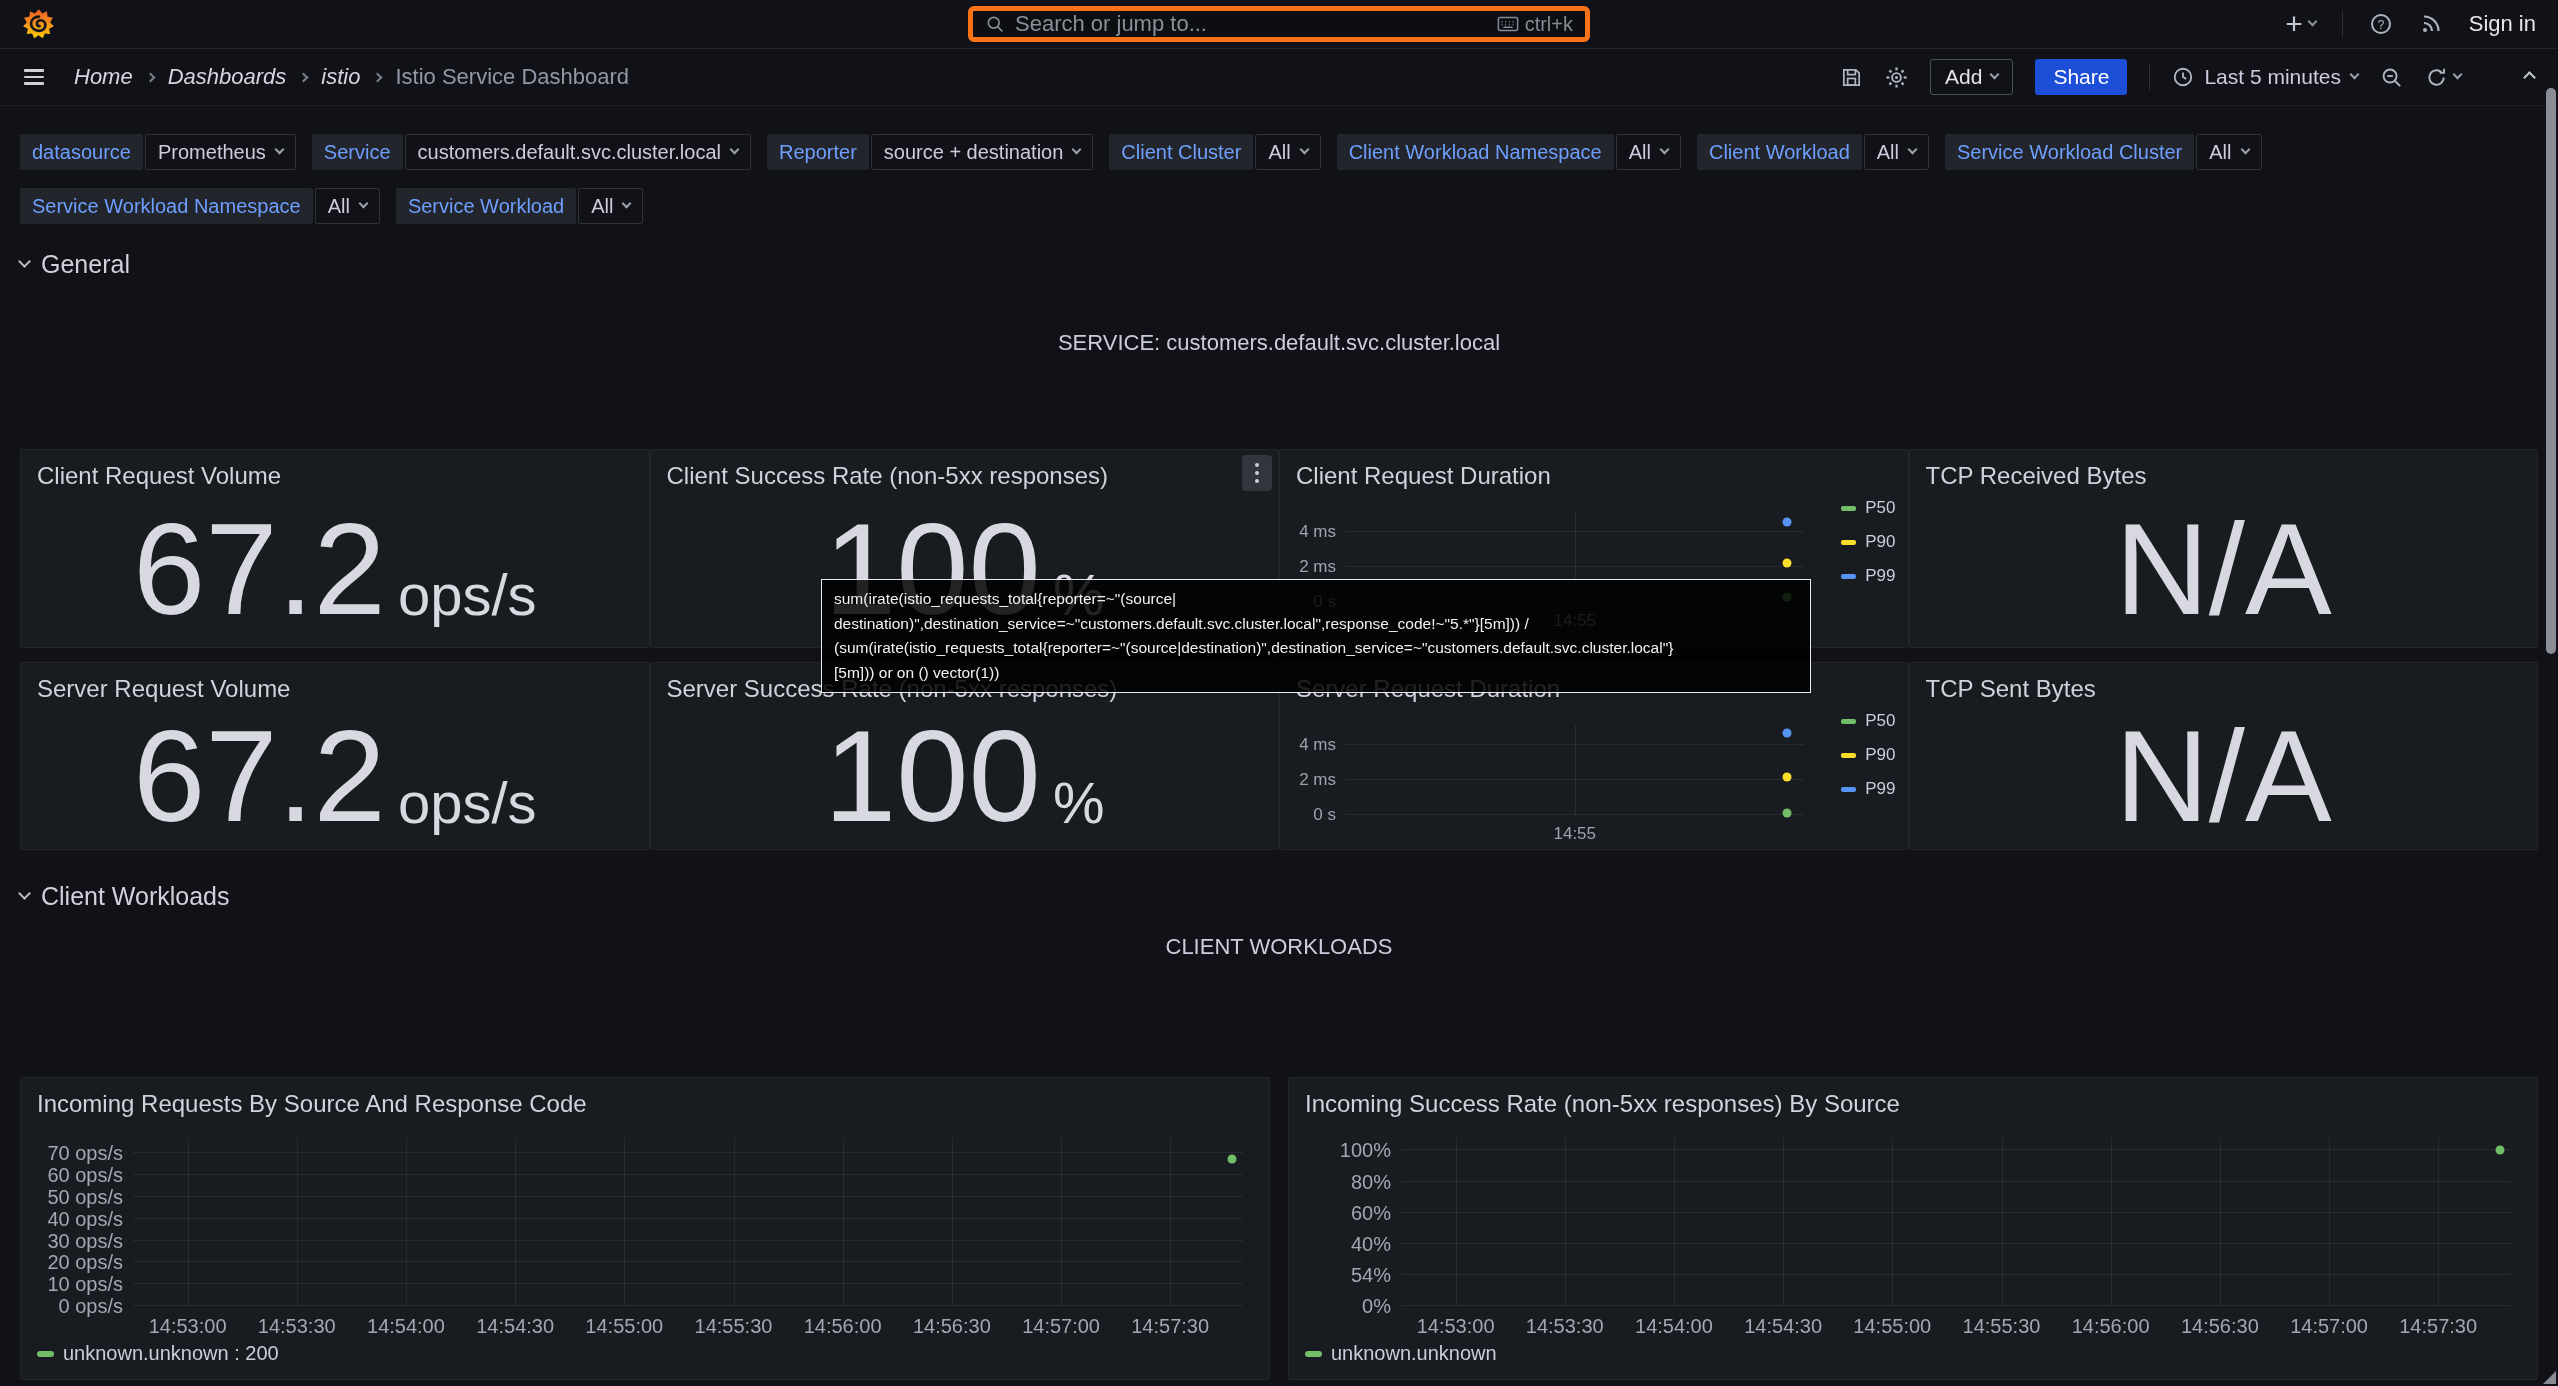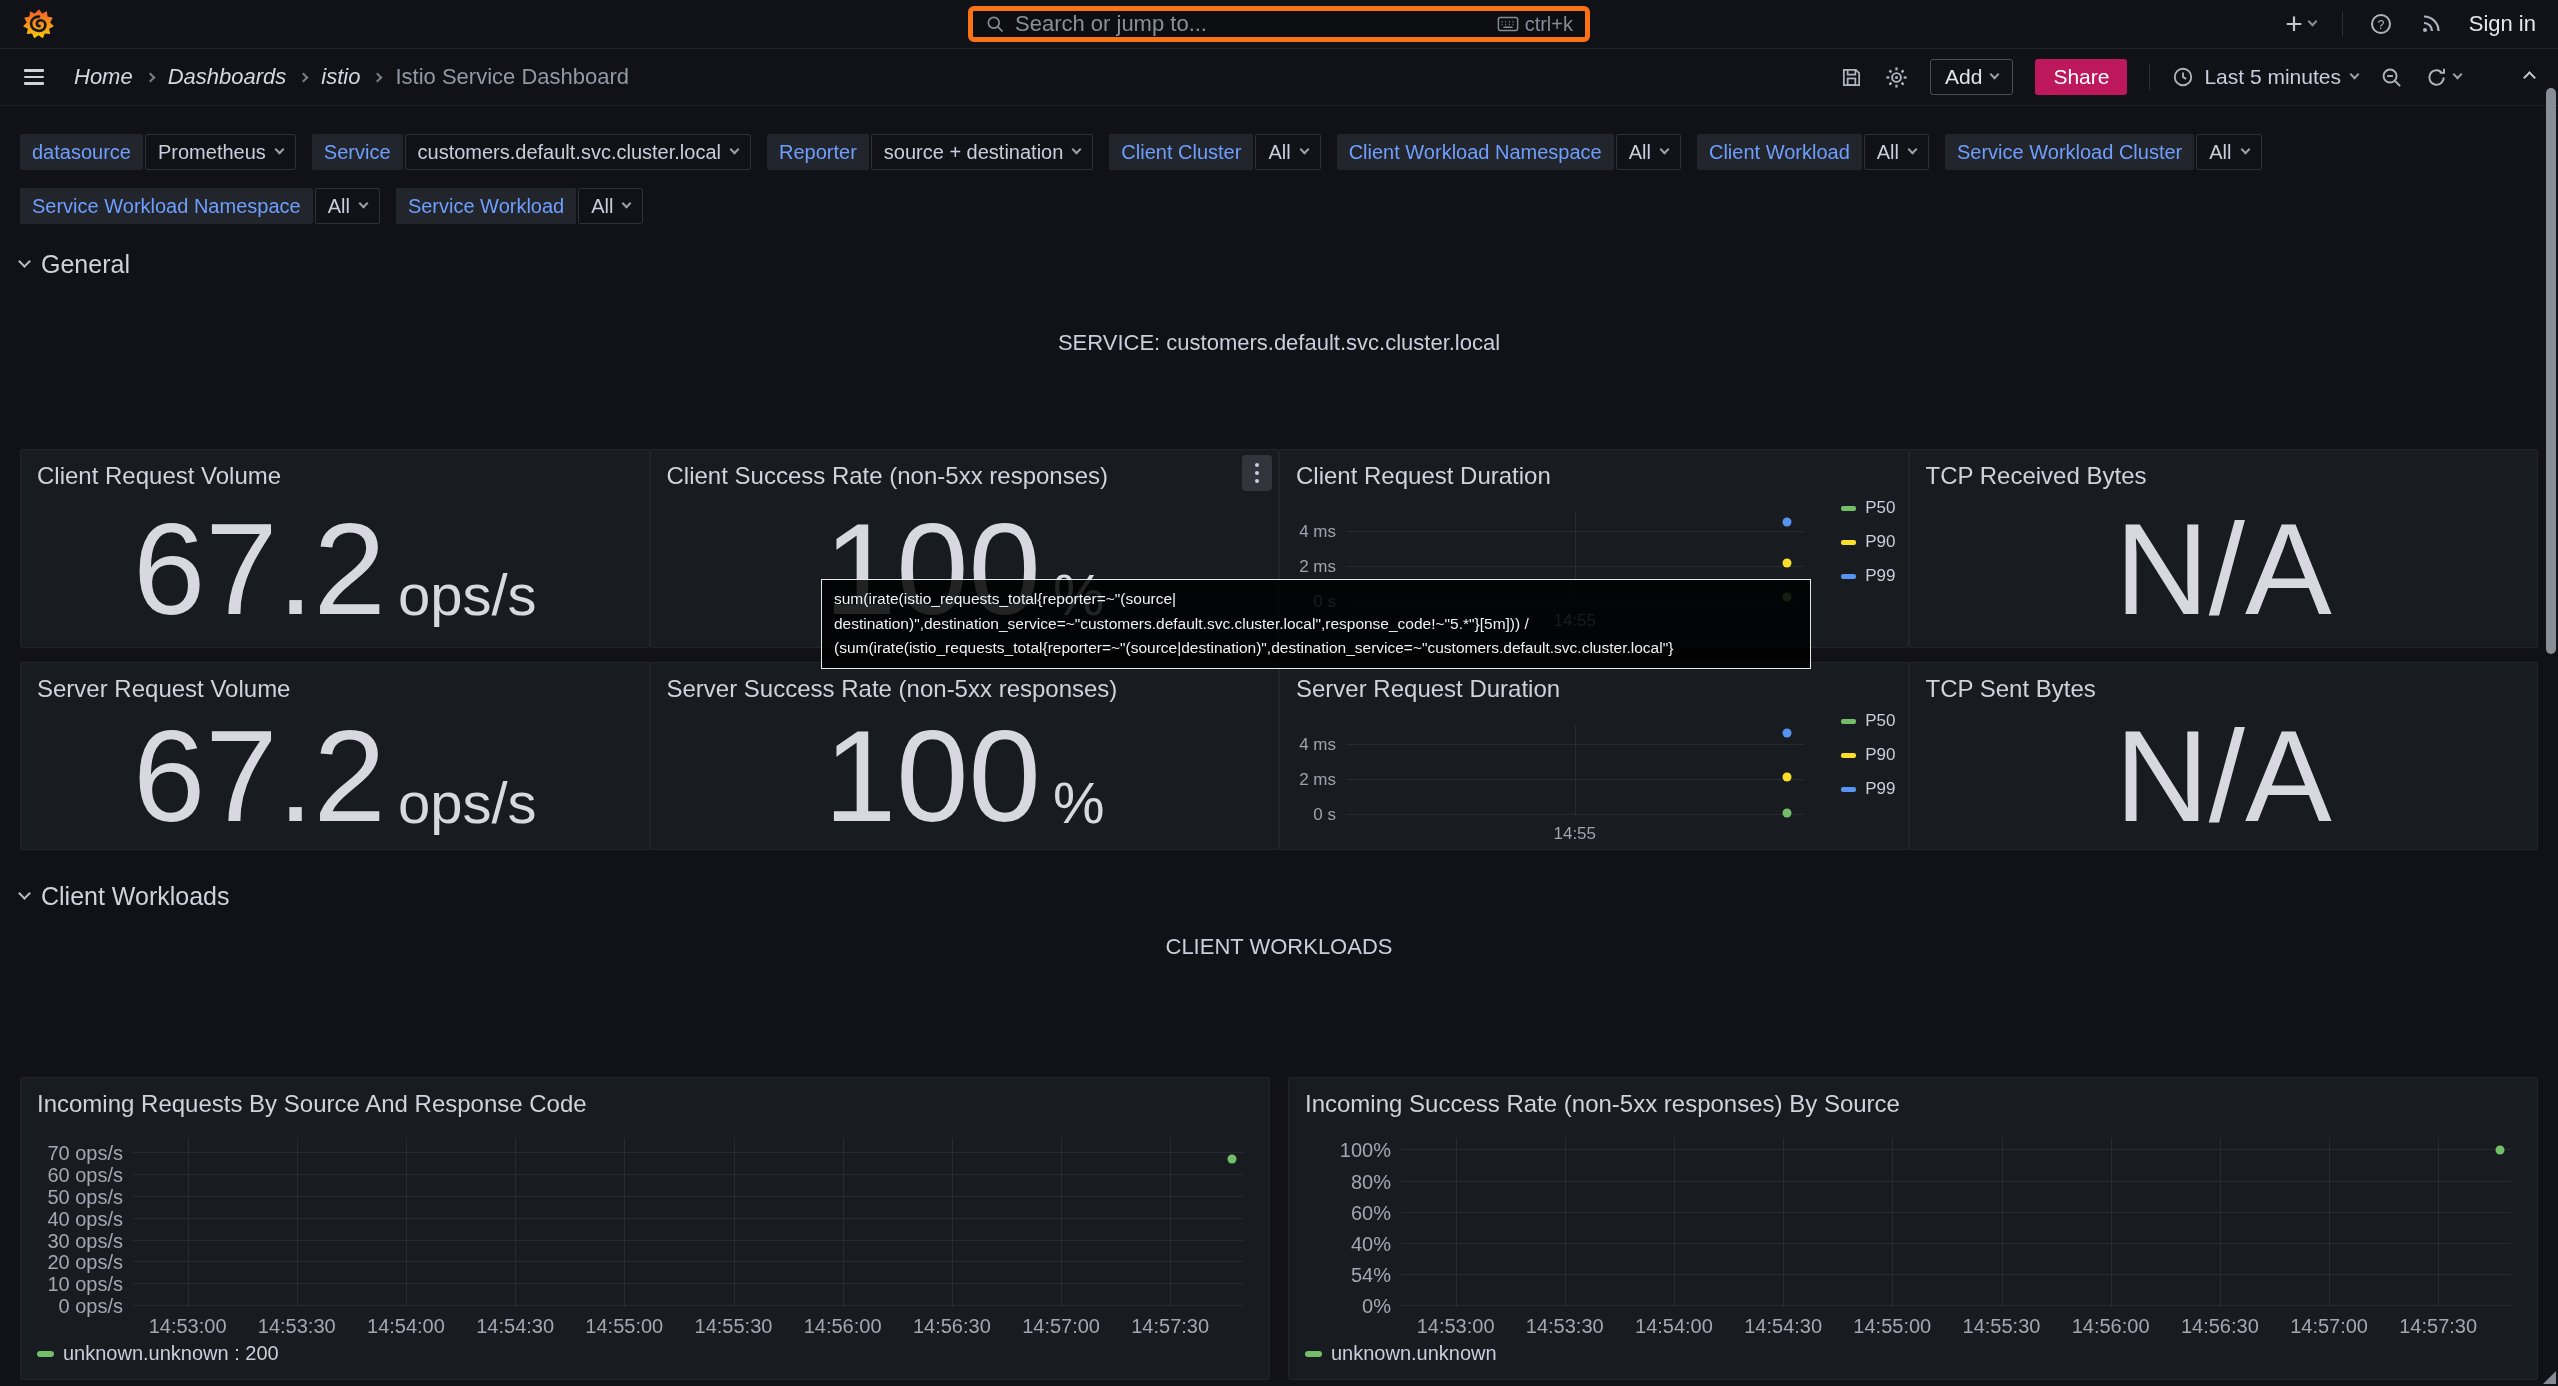--- a/index.html
+++ b/index.html
@@ -216,21 +216,21 @@
             <line x1="17.3" y1="17.3" x2="19.4" y2="19.4"></line>
           <line x1="4.6" y1="19.4" x2="6.7" y2="17.3"></line>
             <line x1="17.3" y1="6.7" x2="19.4" y2="4.6"></line>
         </g>
       </svg>
     </span>
     <button class="btn-outline">
       <span>Add</span>
       <i class="chev sm" style="color:#9ba0ab"></i>
     </button>
-    <button class="btn-primary" style="background:#be185d">
+    <button class="btn-primary" style="background:#1d4ed8">
       <span>Share</span>
     </button>
     <span class="vdiv"></span>
     <span class="timepick">
       <svg class="ic" width="22" height="22" viewBox="0 0 24 24" fill="none" stroke="#b0b4bf" stroke-width="2">
         <circle cx="12" cy="12" r="9"></circle>
           <path d="M12 7v5l3.5 2"></path>
       </svg>
       <span>Last 5 minutes</span>
       <i class="chev sm" style="color:#9ba0ab"></i>
@@ -544,16 +544,17 @@
           </div>
         </div>
     </div>
   </div>
 </div>
 
 <div class="query-tooltip">
   <div>sum(irate(istio_requests_total{reporter=~"(source|</div>
   <div>destination)",destination_service=~"customers.default.svc.cluster.local",response_code!~"5.*"}[5m])) /</div>
   <div>(sum(irate(istio_requests_total{reporter=~"(source|destination)",destination_service=~"customers.default.svc.cluster.local"}</div>
+  <div>[5m])) or on () vector(1))</div>
 </div>
 
 <div class="scroll-thumb"></div>
 <div class="corner-resize"></div>
 
 </body></html>

